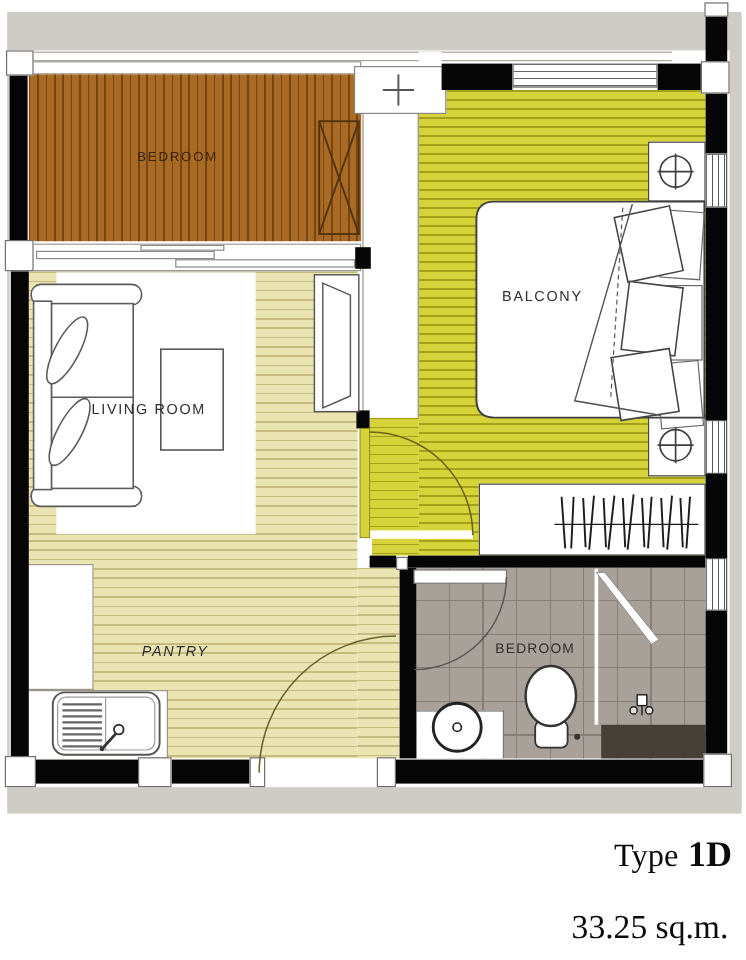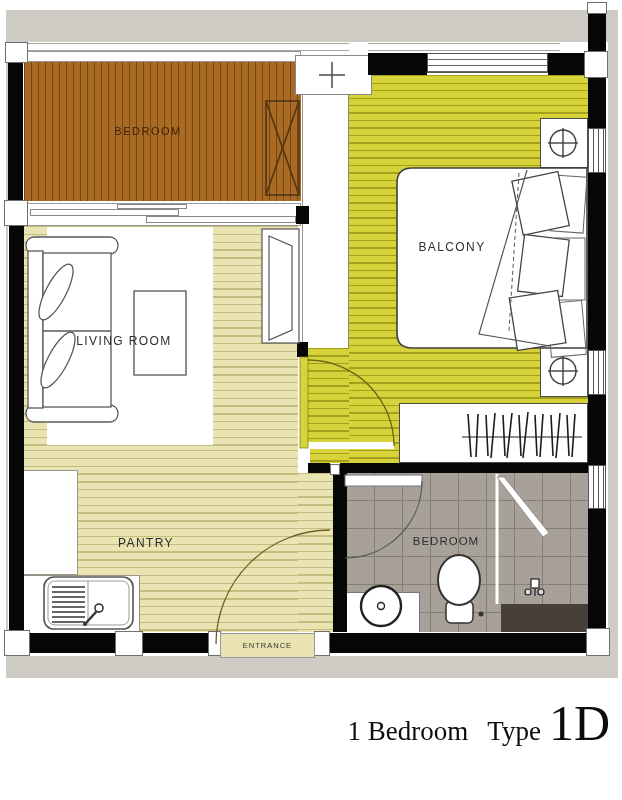--- a/index.html
+++ b/index.html
@@ -22,21 +22,21 @@
      background-image:repeating-linear-gradient(90deg,transparent 0 27px,#857e74 27px 28px),
                       repeating-linear-gradient(180deg,transparent 0 27px,#857e74 27px 28px);}
   .room-label{color:#2e2e2e;font-size:12px;letter-spacing:1.4px;font-weight:500;
      text-align:center;white-space:nowrap;}
   .panel{background:#fff;border:1px solid #888;}
   svg.overlay{position:absolute;left:0;top:0;pointer-events:none;}
   #caption-line1{position:absolute;right:12px;top:698px;display:flex;align-items:baseline;
      font-family:"Liberation Serif",serif;color:#0c0c0c;line-height:1;}
   #caption-line1 .small{font-size:27px;}
   #caption-line1 .mid{font-size:27px;margin-left:19px;}
-  #caption-line1 .big{font-size:50px;margin-left:8px;}
+  #caption-line1 .big{font-size:30px;margin-left:8px;font-weight:bold;}
   #caption-line2{position:absolute;right:15px;top:760px;font-family:"Liberation Serif",serif;
      font-size:28px;color:#0c0c0c;line-height:1;}
 </style>
 </head>
 <body>
 
 <div id="plan">
 
   <div class="abs" style="left:6px;top:10px;width:612px;height:668px;background:#cfccc6;"></div>
   <div class="abs" style="left:8px;top:42px;width:600px;height:614px;background:#fff;"></div>
@@ -101,23 +101,20 @@
   <div class="abs col" style="left:4px;top:200px;width:24px;height:26px;"></div>
   <div class="abs col" style="left:584px;top:51px;width:24px;height:27px;"></div>
   <div class="abs col" style="left:587px;top:2px;width:20px;height:12px;"></div>
   <div class="abs col" style="left:4px;top:630px;width:26px;height:26px;"></div>
   <div class="abs col" style="left:115px;top:631px;width:28px;height:25px;"></div>
   <div class="abs col" style="left:208px;top:631px;width:13px;height:25px;"></div>
   <div class="abs col" style="left:314px;top:631px;width:16px;height:25px;"></div>
   <div class="abs col" style="left:586px;top:628px;width:24px;height:28px;"></div>
   <div class="abs col" style="left:330px;top:464px;width:10px;height:11px;"></div>
 
-  <div class="abs" style="left:220px;top:633px;width:95px;height:25px;background:#e8e3b0;border:1px solid #999;display:flex;align-items:center;justify-content:center;">
-    <span style="font-size:7.5px;letter-spacing:1px;color:#333;">ENTRANCE</span>
-  </div>
 
   <svg class="overlay" width="622" height="800" viewBox="0 0 622 800">
 
     <g stroke="#555" stroke-width="1.6">
       <line x1="319" y1="75" x2="345" y2="75"></line>
         <line x1="332" y1="62" x2="332" y2="88"></line>
     </g>
 
     <g stroke="#53340f" stroke-width="1.6" fill="none">
       <rect x="266" y="101" width="33" height="94"></rect>
@@ -231,22 +228,22 @@
       <rect x="531" y="579" width="8" height="9" fill="#fff"></rect>
       <line x1="535" y1="588" x2="535" y2="596"></line>
       <circle cx="528" cy="592" r="3" fill="#ddd"></circle>
         <circle cx="541" cy="592" r="3" fill="#ddd"></circle>
     </g>
   </svg>
 
   <div class="abs room-label" style="left:100px;top:125px;width:96px;font-size:11px;color:#3a2409;letter-spacing:1.5px;">BEDROOM</div>
   <div class="abs room-label" style="left:60px;top:318px;width:128px;margin-top:16px;">LIVING ROOM</div>
   <div class="abs room-label" style="left:388px;top:240px;width:128px;">BALCONY</div>
-  <div class="abs room-label" style="left:84px;top:536px;width:124px;">PANTRY</div>
+  <div class="abs room-label" style="left:84px;top:536px;width:124px;font-style:italic;">PANTRY</div>
   <div class="abs room-label" style="left:384px;top:535px;width:124px;font-size:11.5px;letter-spacing:1px;">BEDROOM</div>
 
   <div id="caption-line1">
-    <span class="small">1 Bedroom</span>
     <span class="mid">Type</span>
     <span class="big">1D</span>
   </div>
+  <div id="caption-line2">33.25 sq.m.</div>
 
 </div>
 
 </body></html>

